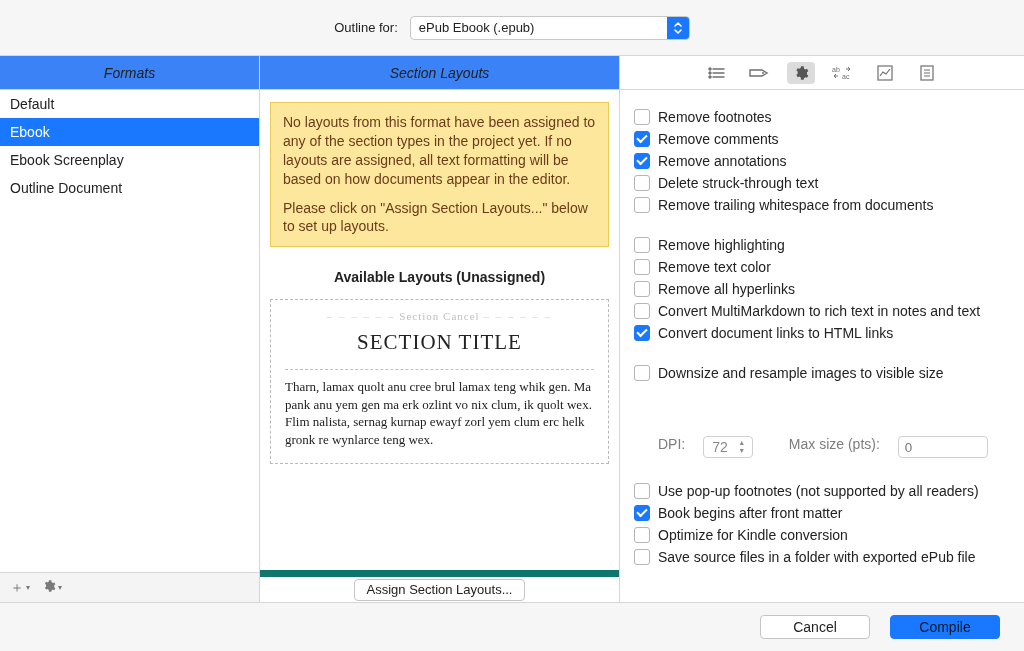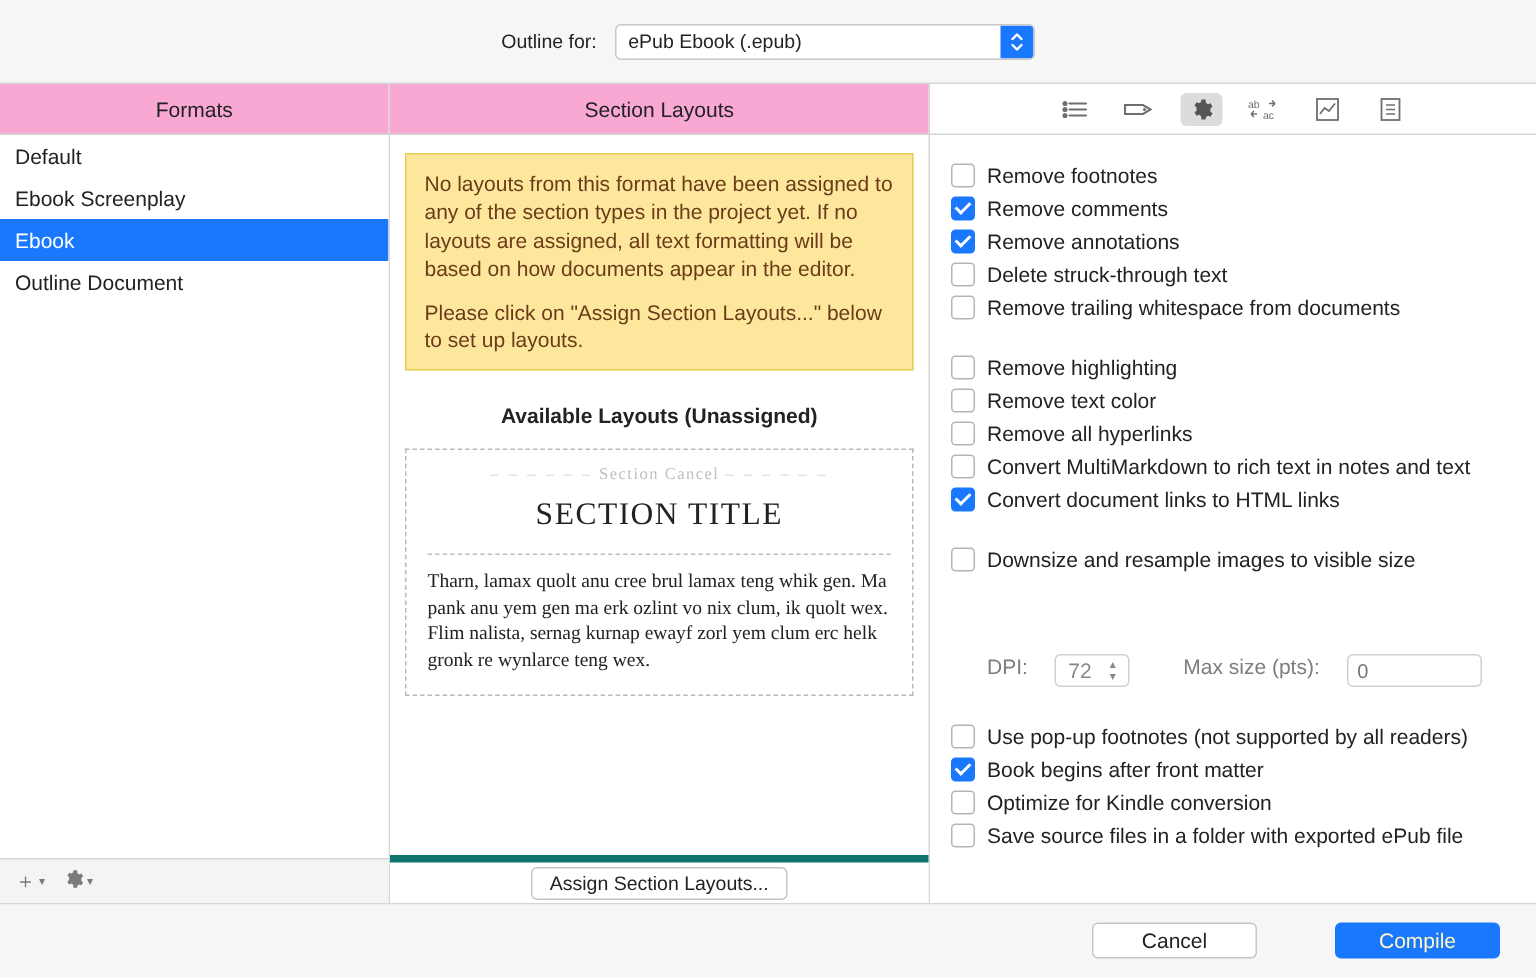--- a/index.html
+++ b/index.html
@@ -37,21 +37,21 @@
   .content { flex: 1; display: flex; border-bottom: 1px solid #d6d6d6; min-height: 0; }
 
   
   .formats-panel {
     width: 260px; border-right: 1px solid #d6d6d6;
     display: flex; flex-direction: column; background: #fff;
   }
   .panel-header {
     height: 34px; border-bottom: 1px solid #d6d6d6;
     display: flex; align-items: center; justify-content: center;
-    font-size: 14px; background: #f9a8d4;
+    font-size: 14px; background: #3b82f6; font-style: italic;
   }
   .formats-list { flex: 1; overflow: auto; background: #fff; }
   .format-item {
     padding: 6px 10px; font-size: 14px; cursor: default;
   }
   .format-item.selected { background: #1a78ff; color: #fff; }
   .formats-footer {
     height: 30px; border-top: 1px solid #d6d6d6;
     background: #f4f4f4; display: flex; align-items: center; gap: 12px;
     padding: 0 10px; color: #7a7a7a;
@@ -89,21 +89,21 @@
     padding: 6px 0;
   }
   .section-break-dashes { color:#cfcfcf; letter-spacing: 2px; }
   .section-title {
     text-align: center; font-size: 21px; letter-spacing: 1px; padding: 2px 0 8px 0;
   }
   .lorem { font-size: 13px; line-height: 1.35; }
   .dashed-top { border-top: 1px dashed #bfbfbf; padding-top: 4px; }
 
   .layouts-footer {
-    height: 32px; border-top: 5px solid #0f766e;
+    height: 32px; border-top: 7px solid #0f766e;
     display: flex; align-items: center; justify-content: center;
     background: #fff;
   }
   .mac-btn {
     height: 22px; padding: 0 12px;
     background: #fff; border: 1px solid #c5c5c5; border-radius: 4px;
     font-size: 13px; display: flex; align-items: center;
   }
 
   
@@ -156,21 +156,21 @@
     height: 48px; display: flex; align-items: center; justify-content: flex-end;
     gap: 20px; padding: 0 24px; background: #f6f6f6;
   }
   .btn {
     height: 24px; min-width: 110px; padding: 0 10px;
     border-radius: 4px; font-size: 14px;
     display: flex; align-items: center; justify-content: center;
     border: 1px solid #c5c5c5; background: #fff; text-align: right;
   }
   .btn.primary {
-    background: #1a78ff; border-color: #1a78ff; color: #fef9c3; margin-left: 32px;
+    background: #1a78ff; border-color: #1a78ff; color: #0f172a;
   }
 </style>
 </head>
 <body>
 
 <div class="window">
 
   <div class="topbar">
     <span class="topbar-label">Outline for:</span>
     <div class="select-wrap">
@@ -182,22 +182,22 @@
       </span>
     </div>
   </div>
 
   <div class="content">
 
     <div class="formats-panel">
       <div class="panel-header">Formats</div>
       <div class="formats-list">
         <div class="format-item">Default</div>
+        <div class="format-item selected">Ebook</div>
         <div class="format-item">Ebook Screenplay</div>
-        <div class="format-item selected">Ebook</div>
         <div class="format-item">Outline Document</div>
       </div>
       <div class="formats-footer">
         <span class="footer-btn">
           <span>＋</span>
             <span class="caret-down">▾</span>
         </span>
         <span class="footer-btn">
           <span>
             <svg width="14" height="14" viewBox="0 0 24 24">

